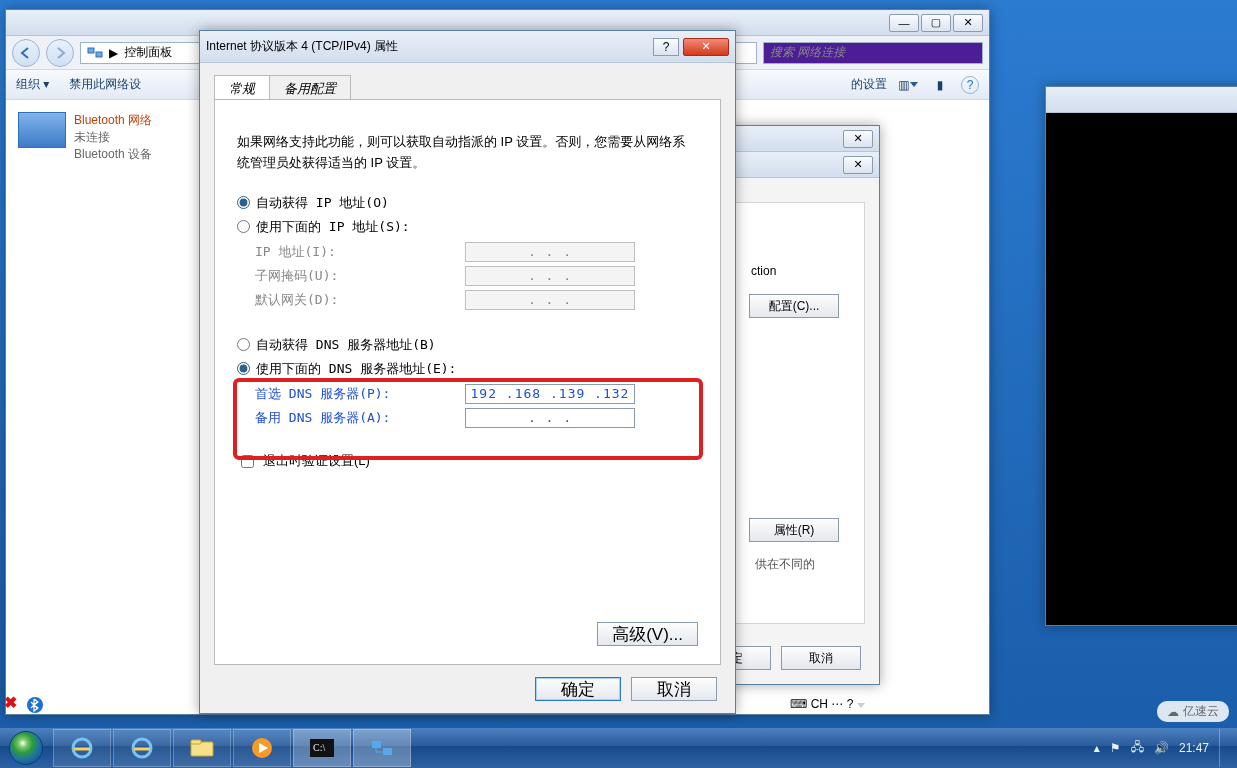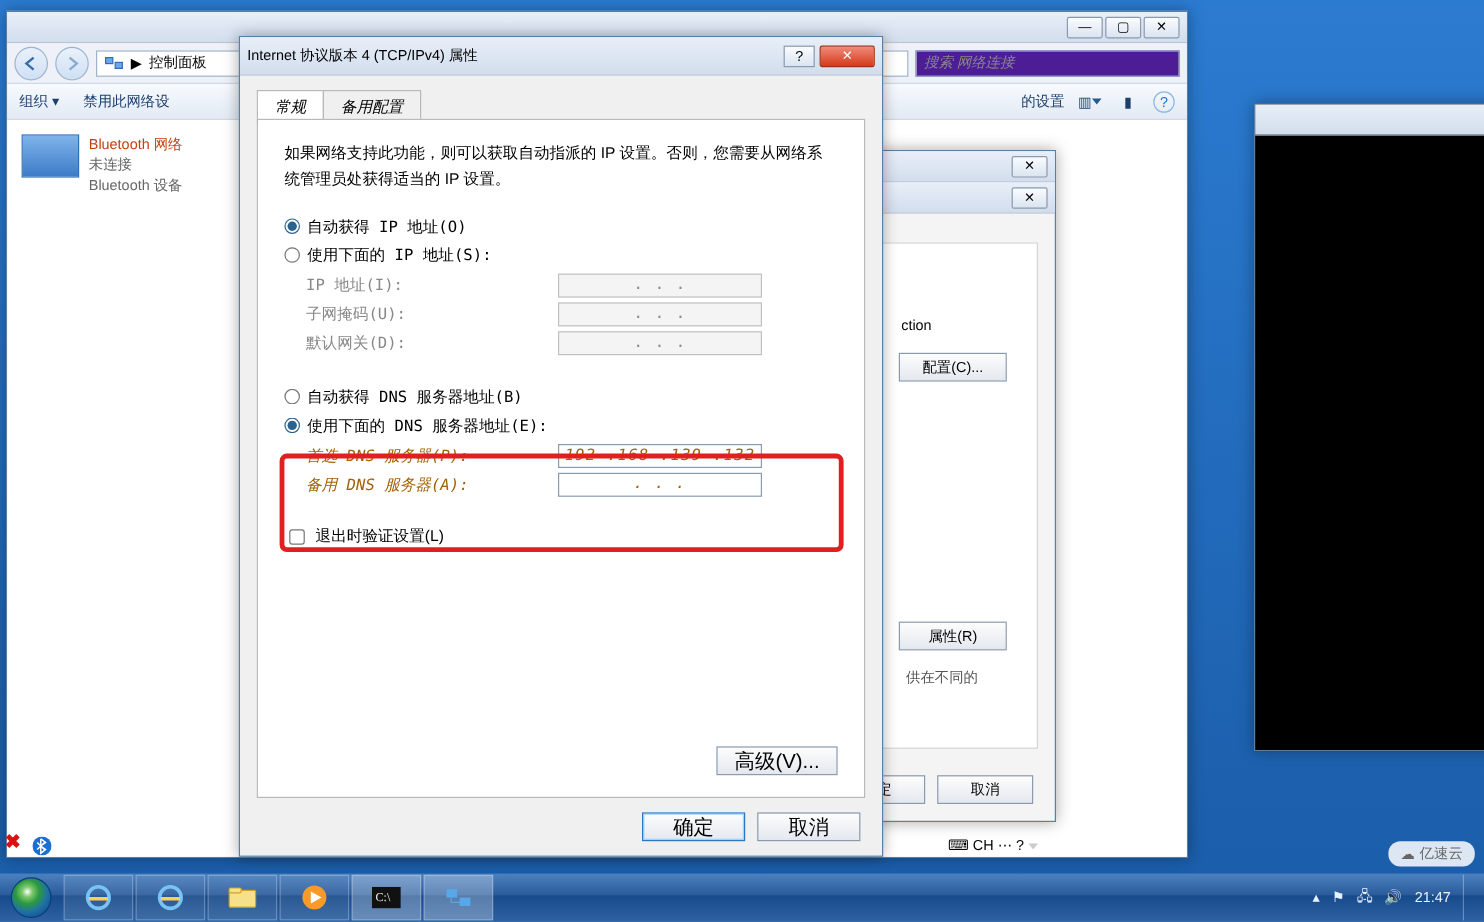--- a/index.html
+++ b/index.html
@@ -44,26 +44,26 @@
 #dlg2 .ction{position:absolute;left:340px;top:138px;font-family:Liberation Sans, sans-serif;}
 #dlg2 .bot{position:absolute;left:70px;top:430px;color:#555;}
 
 
 #ipv4{left:199px;top:30px;width:537px;height:684px;background:#f0f0f0;}
 #ipv4 .titlebar{height:32px;}
 #ipv4 .titlebar .help{width:26px;height:18px;border:1px solid #8a9bb0;background:linear-gradient(#fafcff,#dbe4f0);display:flex;align-items:center;justify-content:center;margin-right:4px;}
 #ipv4 .tabs{position:absolute;left:14px;top:44px;display:flex;font-style:italic;}
 #ipv4 .tab{padding:4px 14px;border:1px solid #b9b9b9;background:#fff;margin-right:-1px;font-size:13px;}
 #ipv4 .tab.inactive{background:#f0f0f0;}
-#ipv4 .panel{position:absolute;left:14px;top:68px;right:14px;bottom:48px;background:#fff;border:1px solid #b9b9b9;padding:18px 22px;}
+#ipv4 .panel{position:absolute;left:14px;top:68px;right:14px;bottom:48px;background:#fff;border:1px solid #b9b9b9;padding:32px 22px;}
 #ipv4 .desc{line-height:1.6;font-size:13px;}
 #ipv4 .radiorow{display:flex;align-items:center;gap:6px;margin:6px 0;font-size:13px;font-family:Consolas,"Microsoft YaHei",monospace;}
 #ipv4 input[type=radio]{accent-color:#2c628b;margin:0;}
 #ipv4 .fieldrow{display:flex;align-items:center;margin:4px 0 4px 18px;font-family:Consolas,monospace;font-size:13px;color:#888;}
-#ipv4 .fieldrow.enabled{color:#a16207;font-style:italic;}
+#ipv4 .fieldrow.enabled{color:#1d4ed8;}
 #ipv4 .fieldrow .lbl{width:210px;}
 #ipv4 .ipbox{width:170px;height:20px;border:1px solid #c0c0c0;background:#f4f4f4;font-family:Consolas,monospace;letter-spacing:1px;display:flex;align-items:center;justify-content:center;}
 #ipv4 .ipbox.enabled{background:#fff;border-color:#8a9bb0;}
 #ipv4 .redbox{position:absolute;border:4px solid #e02020;border-radius:6px;pointer-events:none;}
 #ipv4 .chkrow{display:flex;align-items:center;gap:6px;margin-top:24px;font-size:13px;}
 #ipv4 .adv{position:absolute;right:22px;bottom:18px;}
 #ipv4 .btnrow{position:absolute;right:18px;bottom:12px;display:flex;gap:10px;}
 #ipv4 .btn{min-width:86px;height:24px;border:1px solid #8a9bb0;background:linear-gradient(#fdfdfd,#e4e8ee);display:flex;align-items:center;justify-content:center;padding:0 14px;font-size:17px;}
 #ipv4 .btn.primary{border:1px solid #2c77c4;box-shadow:inset 0 0 0 1px #a8d1f7;}
 

